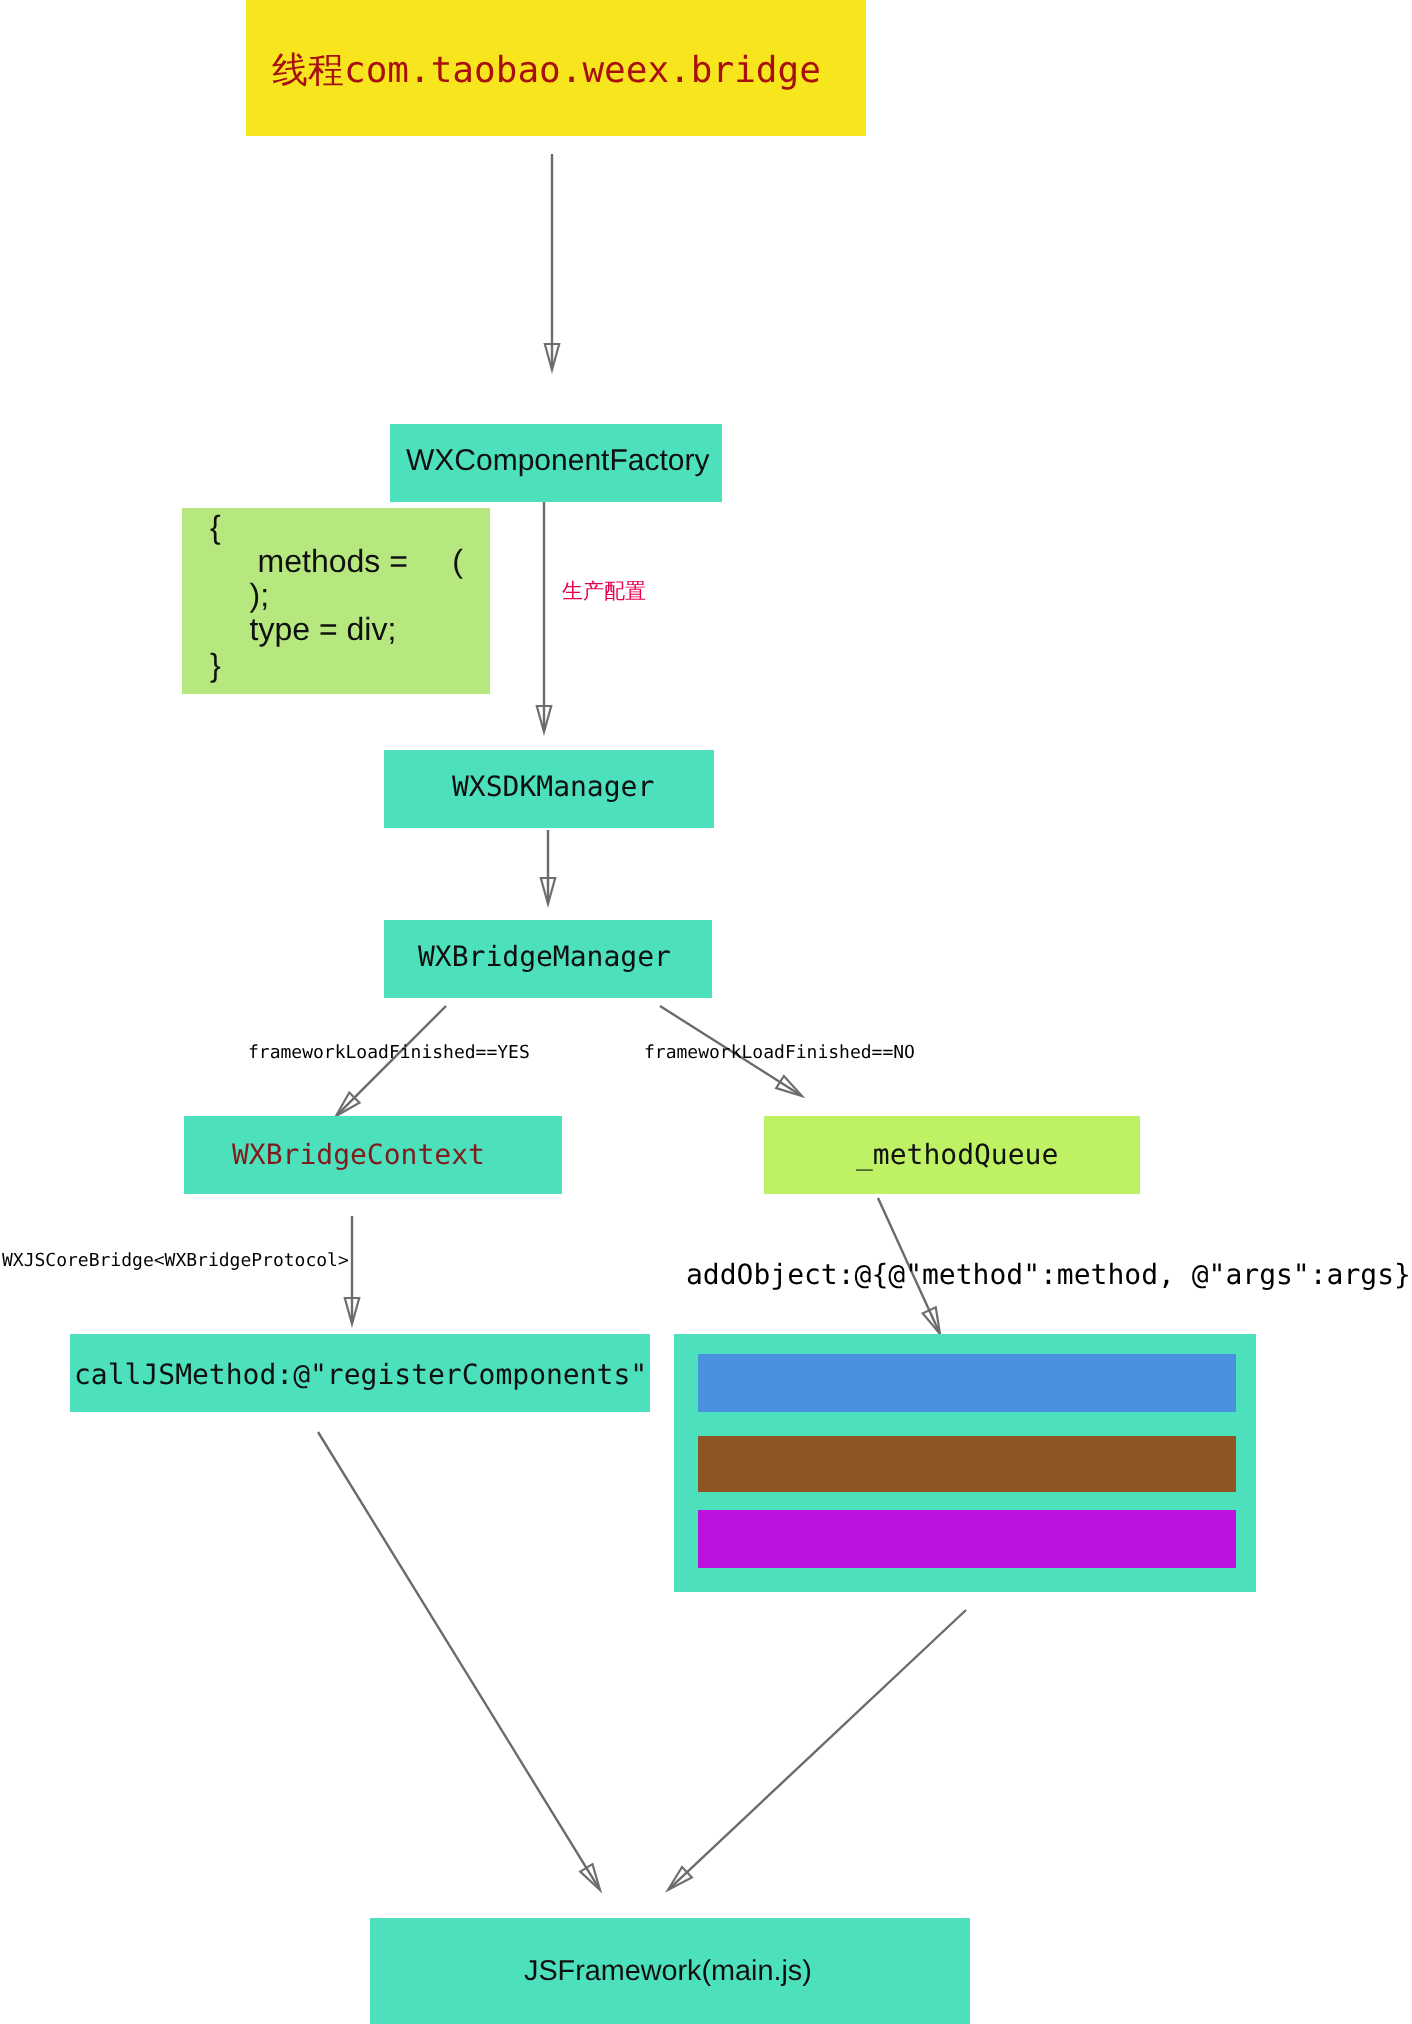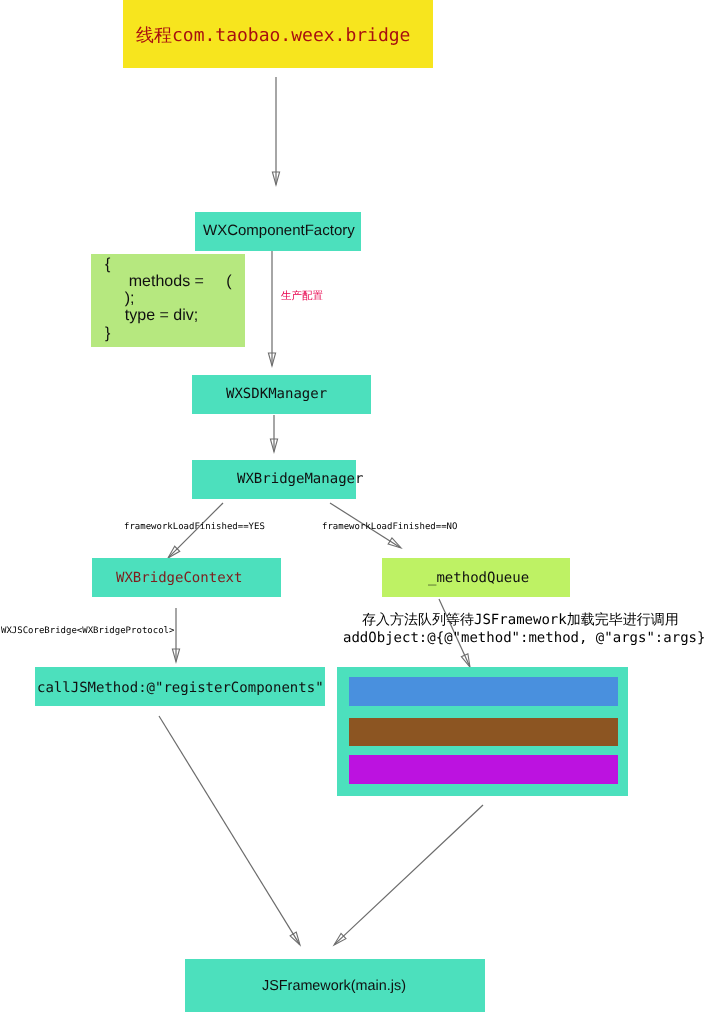--- a/index.html
+++ b/index.html
@@ -63,28 +63,28 @@
 
   <div class="node sans" style="left:91px;top:254px;width:154px;height:93px;background:#b6e87f;
               color:#101010;font-size:16px;display:block;padding:0;">
     <div style="position:absolute;left:14px;top:2px;line-height:17px;">{</div>
     <div style="position:absolute;left:20px;top:19px;line-height:17px;">    methods =     (</div>
     <div style="position:absolute;left:16px;top:36px;line-height:17px;">    );</div>
     <div style="position:absolute;left:16px;top:53px;line-height:17px;">    type = div;</div>
     <div style="position:absolute;left:14px;top:71px;line-height:17px;">}</div>
   </div>
 
-  <div class="node mono" style="left:192px;top:375px;width:179px;height:39px;background:#4ce0bd;
+  <div class="node mono" style="left:192px;top:375px;width:165px;height:39px;background:#4ce0bd;
               color:#101010;font-size:14px;display:block;">
     <span style="position:absolute;left:34px;top:11px;line-height:16px;">WXSDKManager</span>
   </div>
 
   <div class="node mono" style="left:192px;top:460px;width:164px;height:39px;background:#4ce0bd;
               color:#101010;font-size:14px;display:block;">
-    <span style="position:absolute;left:17px;top:11px;line-height:16px;margin-left:28px;">WXBridgeManager</span>
+    <span style="position:absolute;left:17px;top:11px;line-height:16px;">WXBridgeManager</span>
   </div>
 
   <div class="node mono" style="left:92px;top:558px;width:189px;height:39px;background:#4ce0bd;
               color:#7f1d1d;font-size:14px;display:block;">
     <span style="position:absolute;left:24px;top:12px;line-height:16px;">WXBridgeContext</span>
   </div>
 
   <div class="node mono" style="left:338px;top:558px;width:188px;height:39px;background:#bef264;
               color:#101010;font-size:14px;display:block;margin-left:44px;">
     <span style="position:absolute;left:46px;top:12px;line-height:16px;">_methodQueue</span>
@@ -107,17 +107,16 @@
   </div>
 
   <div class="edgelabel sans" style="left:281px;top:291px;font-size:10.5px;color:#e8004c;">生产配置</div>
 
   <div class="edgelabel" style="left:124px;top:522px;">frameworkLoadFinished==YES</div>
 
   <div class="edgelabel" style="left:322px;top:522px;">frameworkLoadFinished==NO</div>
 
   <div class="edgelabel" style="left:1px;top:626px;">WXJSCoreBridge&lt;WXBridgeProtocol&gt;</div>
 
-  <div class="edgelabel sans" style="left:362px;top:611px;font-size:14px;line-height:18px;">存入方法队列等待JSFramework加载完毕进行调用</div>
 
   <div class="edgelabel" style="left:343px;top:629px;font-size:14px;line-height:18px;">addObject:@{@"method":method, @"args":args}</div>
 
 </div>
 
 </body></html>

